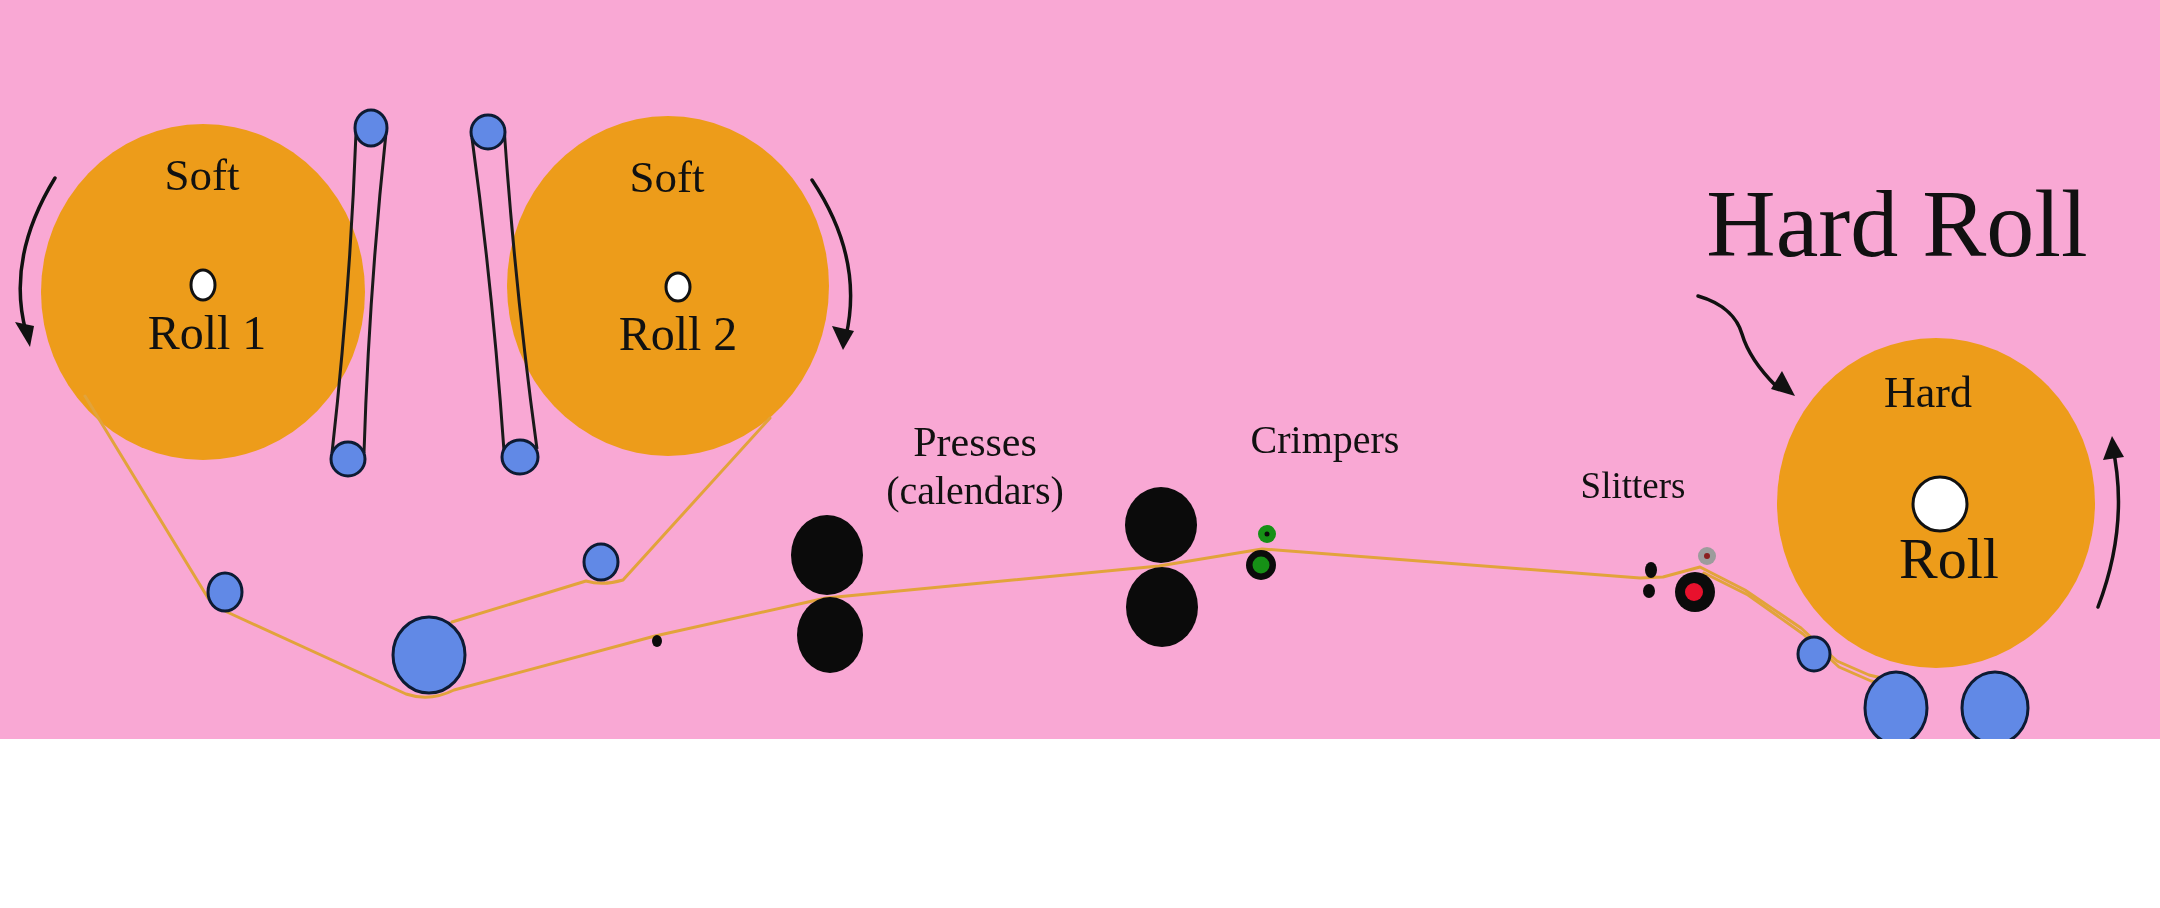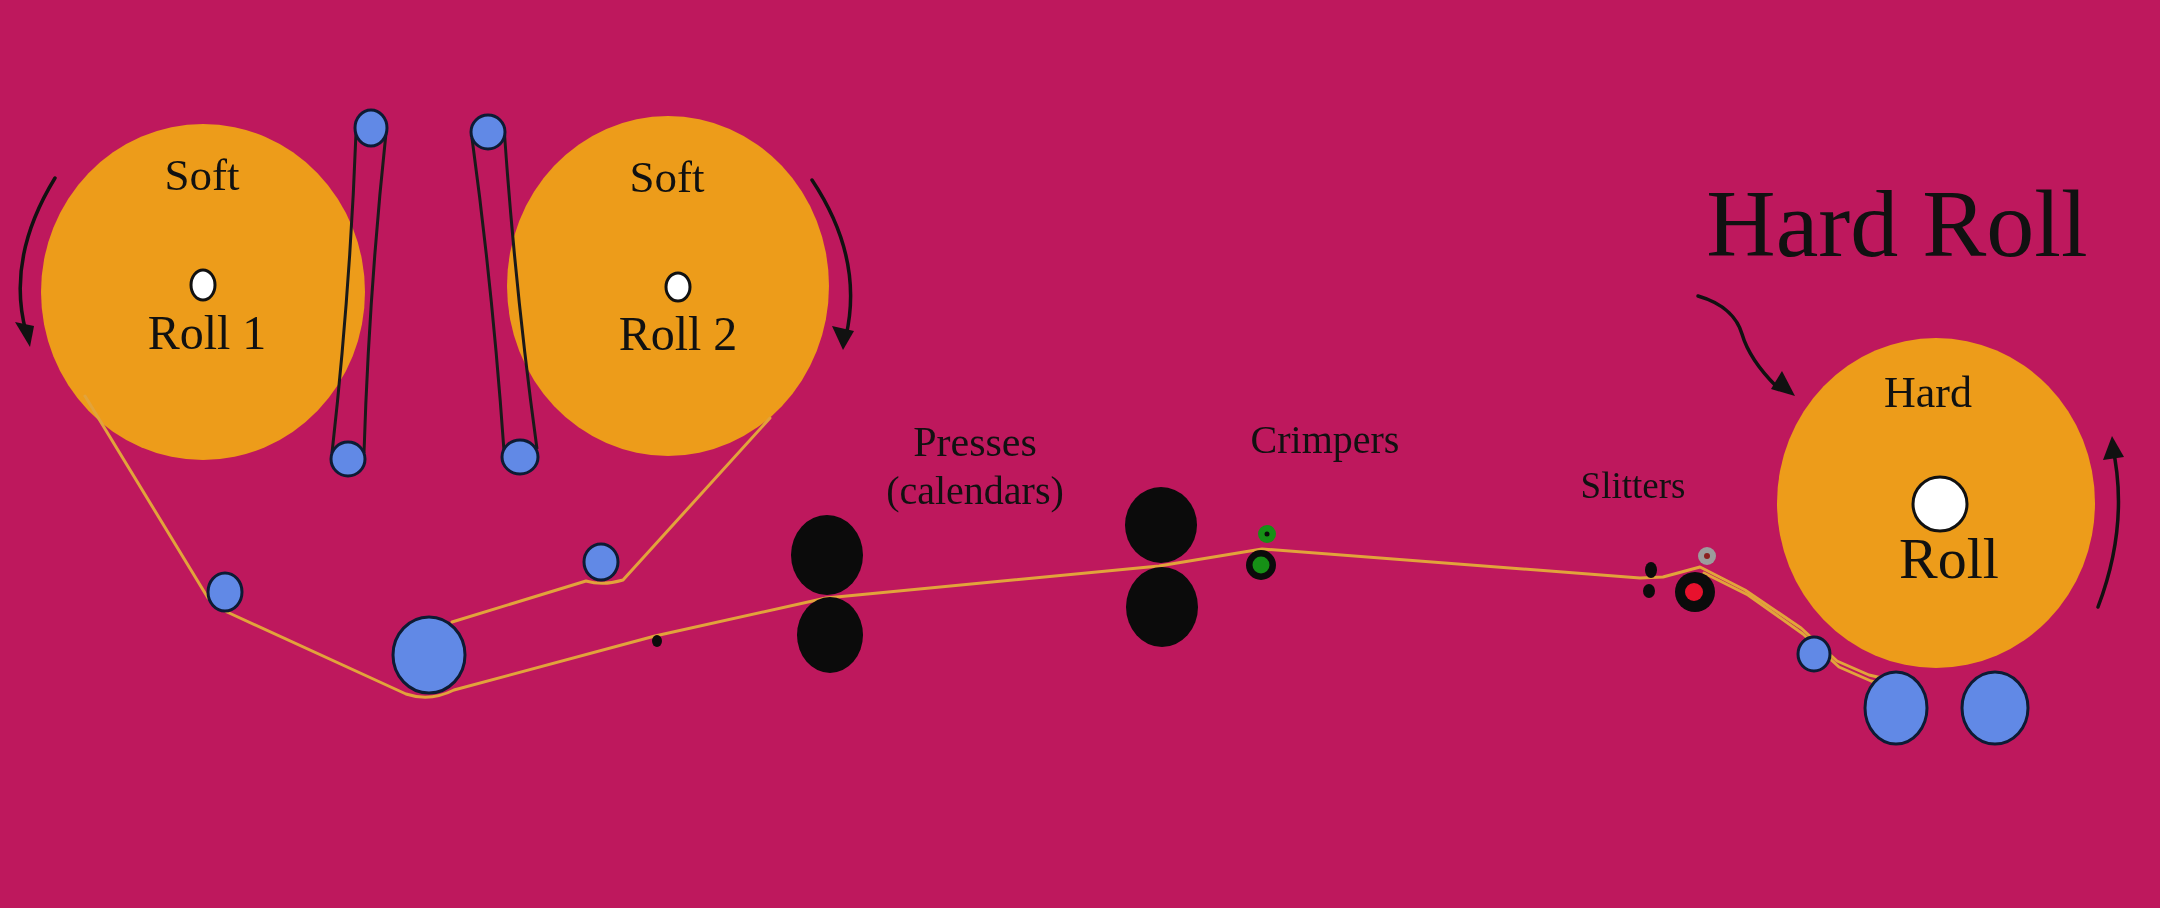--- a/index.html
+++ b/index.html
@@ -1,16 +1,16 @@
 <!DOCTYPE html>
 <html><head>
 <meta charset="utf-8">
 <style>
   html,body{margin:0;padding:0;background:#ffffff;}
-  .stage{position:relative;width:2160px;height:908px;background:#be185d;overflow:hidden;}
+  .stage{position:relative;width:2160px;height:739px;background:#f9a8d4;overflow:hidden;}
   svg{display:block;}
   text{font-family:"Liberation Serif","DejaVu Serif",serif;fill:#111111;}
   .orange{stroke:none;}
   .hole{fill:#ffffff;stroke:#111111;stroke-width:3;}
   .roller{fill:#6189E6;stroke:#0d1b33;stroke-width:3;}
   .belt{fill:none;stroke:#1a1a1a;stroke-width:3;}
   .web{fill:none;stroke-width:3;stroke-linejoin:round;stroke-linecap:round;}
   .press{fill:#0b0b0b;stroke:none;}
   .arrow{fill:none;stroke:#111111;stroke-width:3.5;stroke-linecap:round;}
   .ahead{fill:#111111;stroke:none;}

